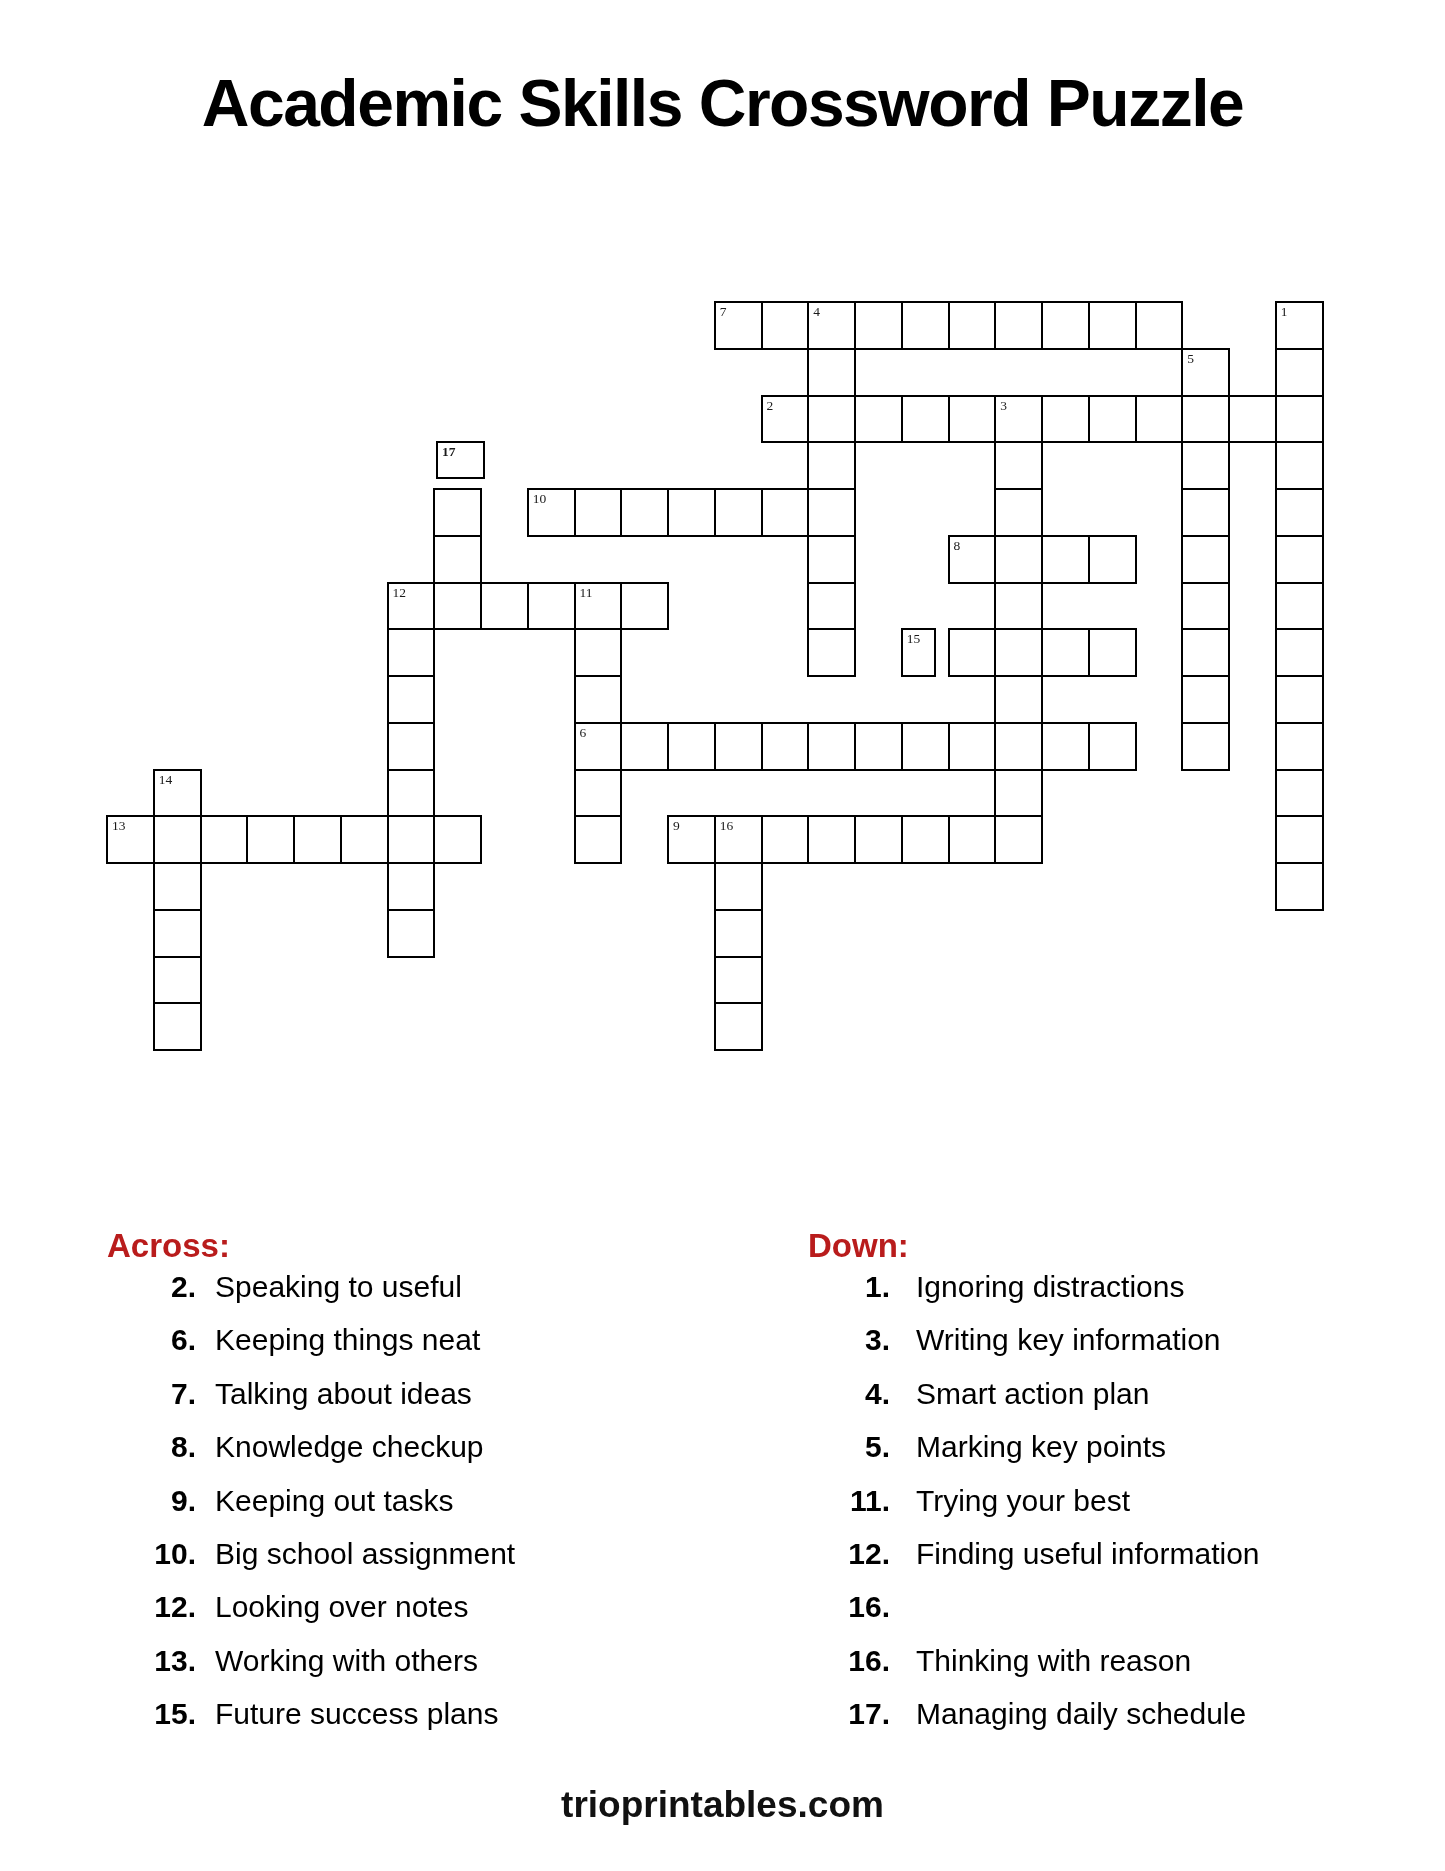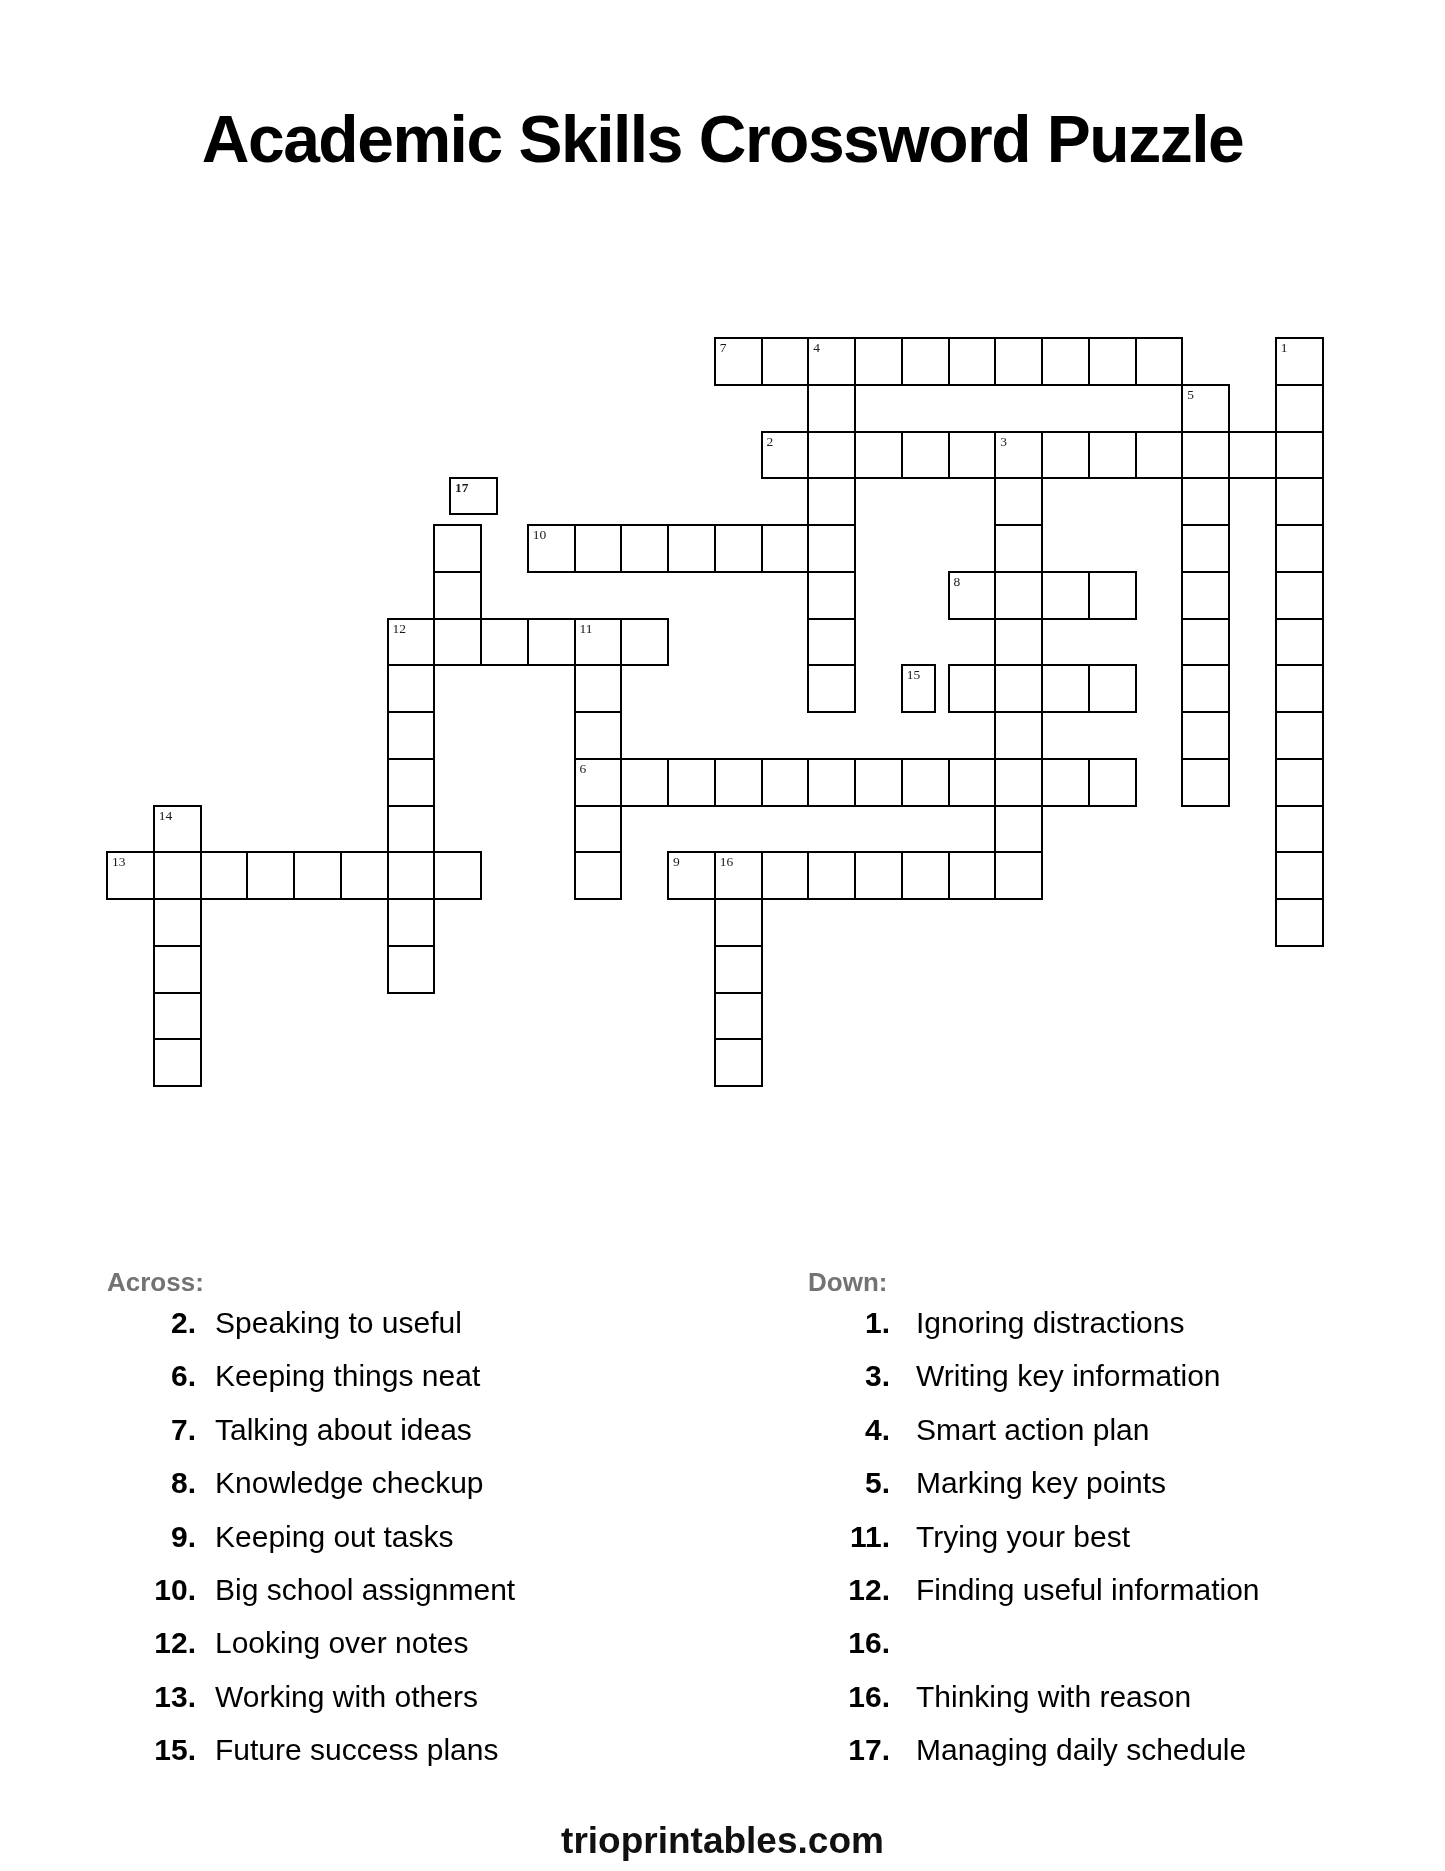--- a/index.html
+++ b/index.html
@@ -4,21 +4,21 @@
 <style>
   html, body { margin:0; padding:0; }
   body {
     width:1445px; height:1871px;
     background:#ffffff;
     font-family:"Liberation Sans", sans-serif;
     position:relative;
     overflow:hidden;
     color:#000;
   }
-  .page { position:absolute; inset:0;margin-top:36px; }
+  .page { position:absolute; inset:0; }
   .title {
     position:absolute; top:70px; left:0; width:1445px;
     text-align:center;
     font-size:66px; font-weight:800; letter-spacing:-1.5px;
     line-height:1; color:#000; margin:0;
   }
   .grid {
     position:absolute; left:106px; top:301px;
   }
   .cell {
@@ -29,22 +29,22 @@
   }
   .cell-num {
     position:absolute; top:1px; left:4px;
     font-family:"Liberation Serif", serif;
     font-size:13.5px; line-height:1.2; color:#1a1a1a;
   }
   .clues { position:absolute; top:1226px; width:640px; }
   .clues-across { left:107px; }
   .clues-down   { left:808px; }
   .clues-header {
-    font-size:26px; font-weight:bold; line-height:40px; height:41px;
-    color:#737373;
+    font-size:33px; font-weight:bold; line-height:40px; height:41px;
+    color:#b91c1c;
   }
   .clue-item {
     display:flex; align-items:flex-start;
     height:53.4px; font-size:30px; line-height:40px;
   }
   .clue-num  { font-weight:bold; text-align:right; flex:none; }
   .clues-across .clue-num { width:89px; }
   .clues-down   .clue-num { width:82px; }
   .clue-text { flex:none; }
   .clues-across .clue-text { margin-left:19px; }
@@ -125,21 +125,21 @@
       <div class="cell" style="left: 1122px; top: 93.5px; width: 48.75px; height: 48.75px;"></div>
       <div class="cell" style="left: 888.25px; top: 140.25px; width: 48.75px; height: 48.75px;"></div>
       <div class="cell" style="left: 888.25px; top: 187px; width: 48.75px; height: 48.75px;"></div>
       <div class="cell" style="left: 888.25px; top: 233.75px; width: 48.75px; height: 48.75px;"></div>
       <div class="cell" style="left: 888.25px; top: 280.5px; width: 48.75px; height: 48.75px;"></div>
       <div class="cell" style="left: 888.25px; top: 327.25px; width: 48.75px; height: 48.75px;"></div>
       <div class="cell" style="left: 888.25px; top: 374px; width: 48.75px; height: 48.75px;"></div>
       <div class="cell" style="left: 888.25px; top: 420.75px; width: 48.75px; height: 48.75px;"></div>
       <div class="cell" style="left: 888.25px; top: 467.5px; width: 48.75px; height: 48.75px;"></div>
       <div class="cell" style="left: 888.25px; top: 514.25px; width: 48.75px; height: 48.75px;"></div>
-      <div class="cell" style="left: 343px; top: 140.25px; width: 48.75px; height: 38px; font-weight: bold;">
+      <div class="cell" style="left: 330px; top: 140.25px; width: 48.75px; height: 38px; font-weight: bold;">
         <span class="cell-num">17</span>
       </div>
       <div class="cell" style="left: 327.25px; top: 187px; width: 48.75px; height: 48.75px;"></div>
       <div class="cell" style="left: 327.25px; top: 233.75px; width: 48.75px; height: 48.75px;"></div>
       <div class="cell" style="left: 327.25px; top: 280.5px; width: 48.75px; height: 48.75px;"></div>
       <div class="cell" style="left: 420.75px; top: 187px; width: 48.75px; height: 48.75px;">
         <span class="cell-num">10</span>
       </div>
       <div class="cell" style="left: 467.5px; top: 187px; width: 48.75px; height: 48.75px;"></div>
       <div class="cell" style="left: 514.25px; top: 187px; width: 48.75px; height: 48.75px;"></div>

